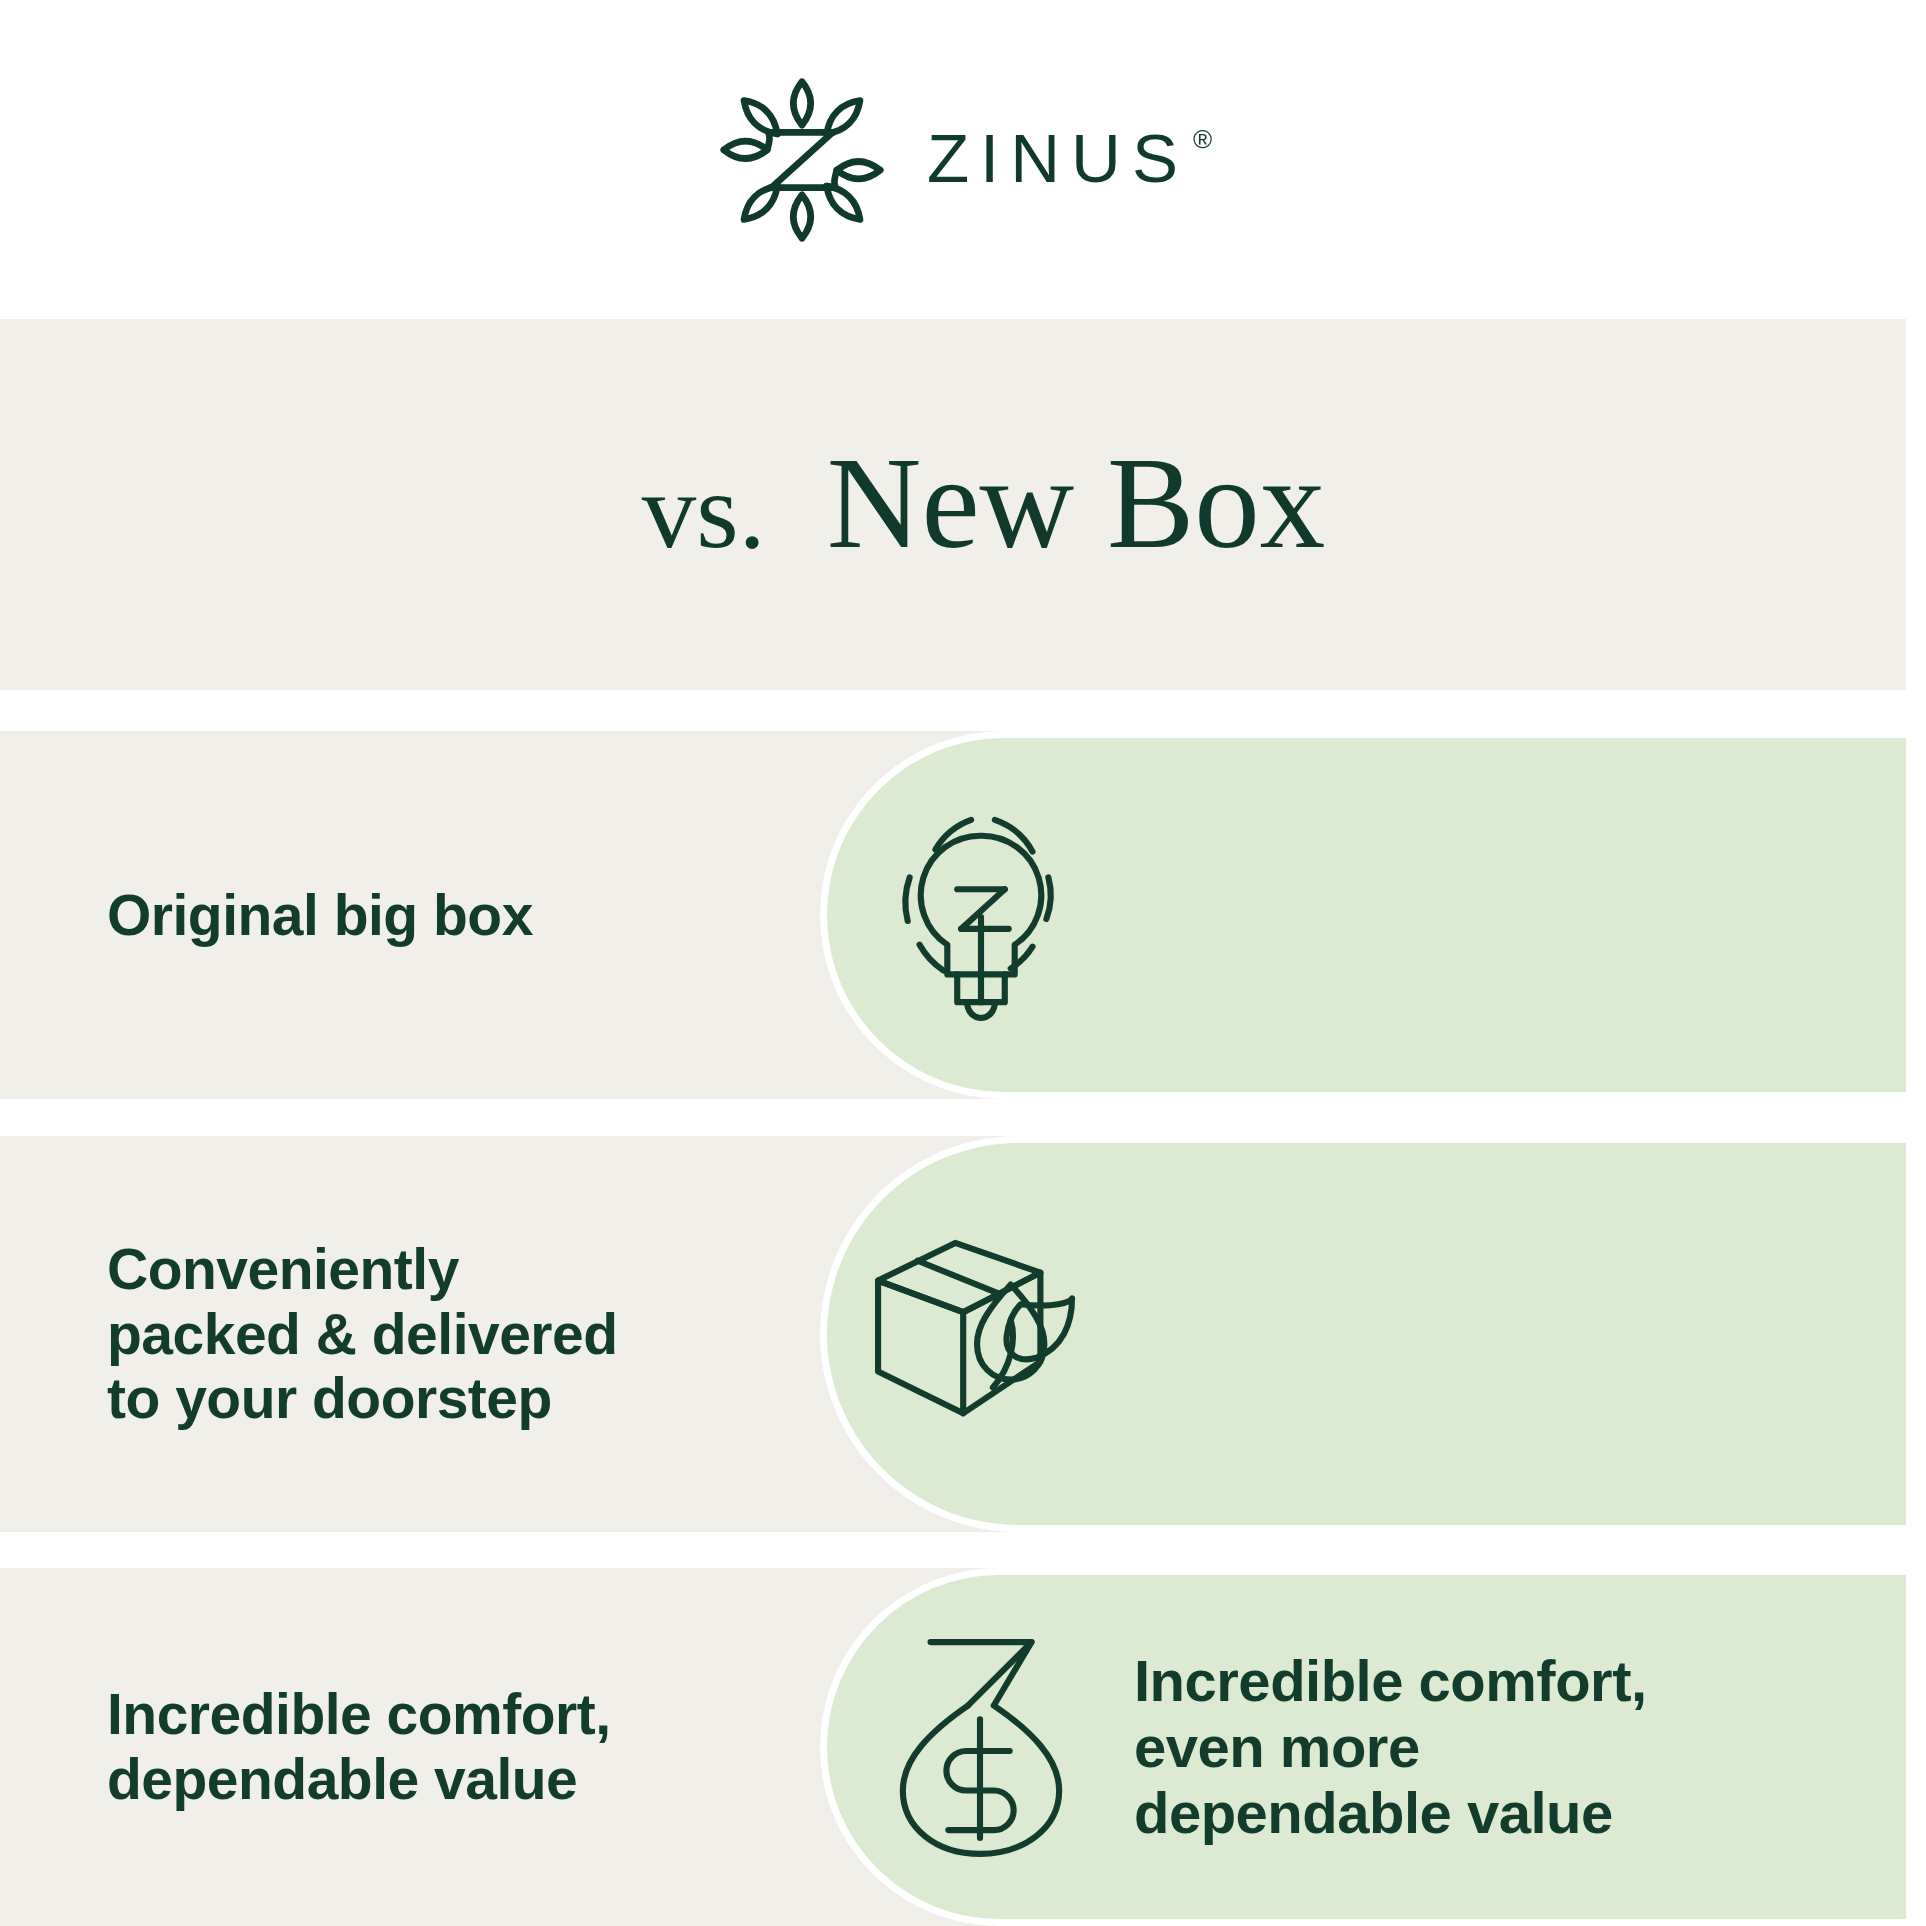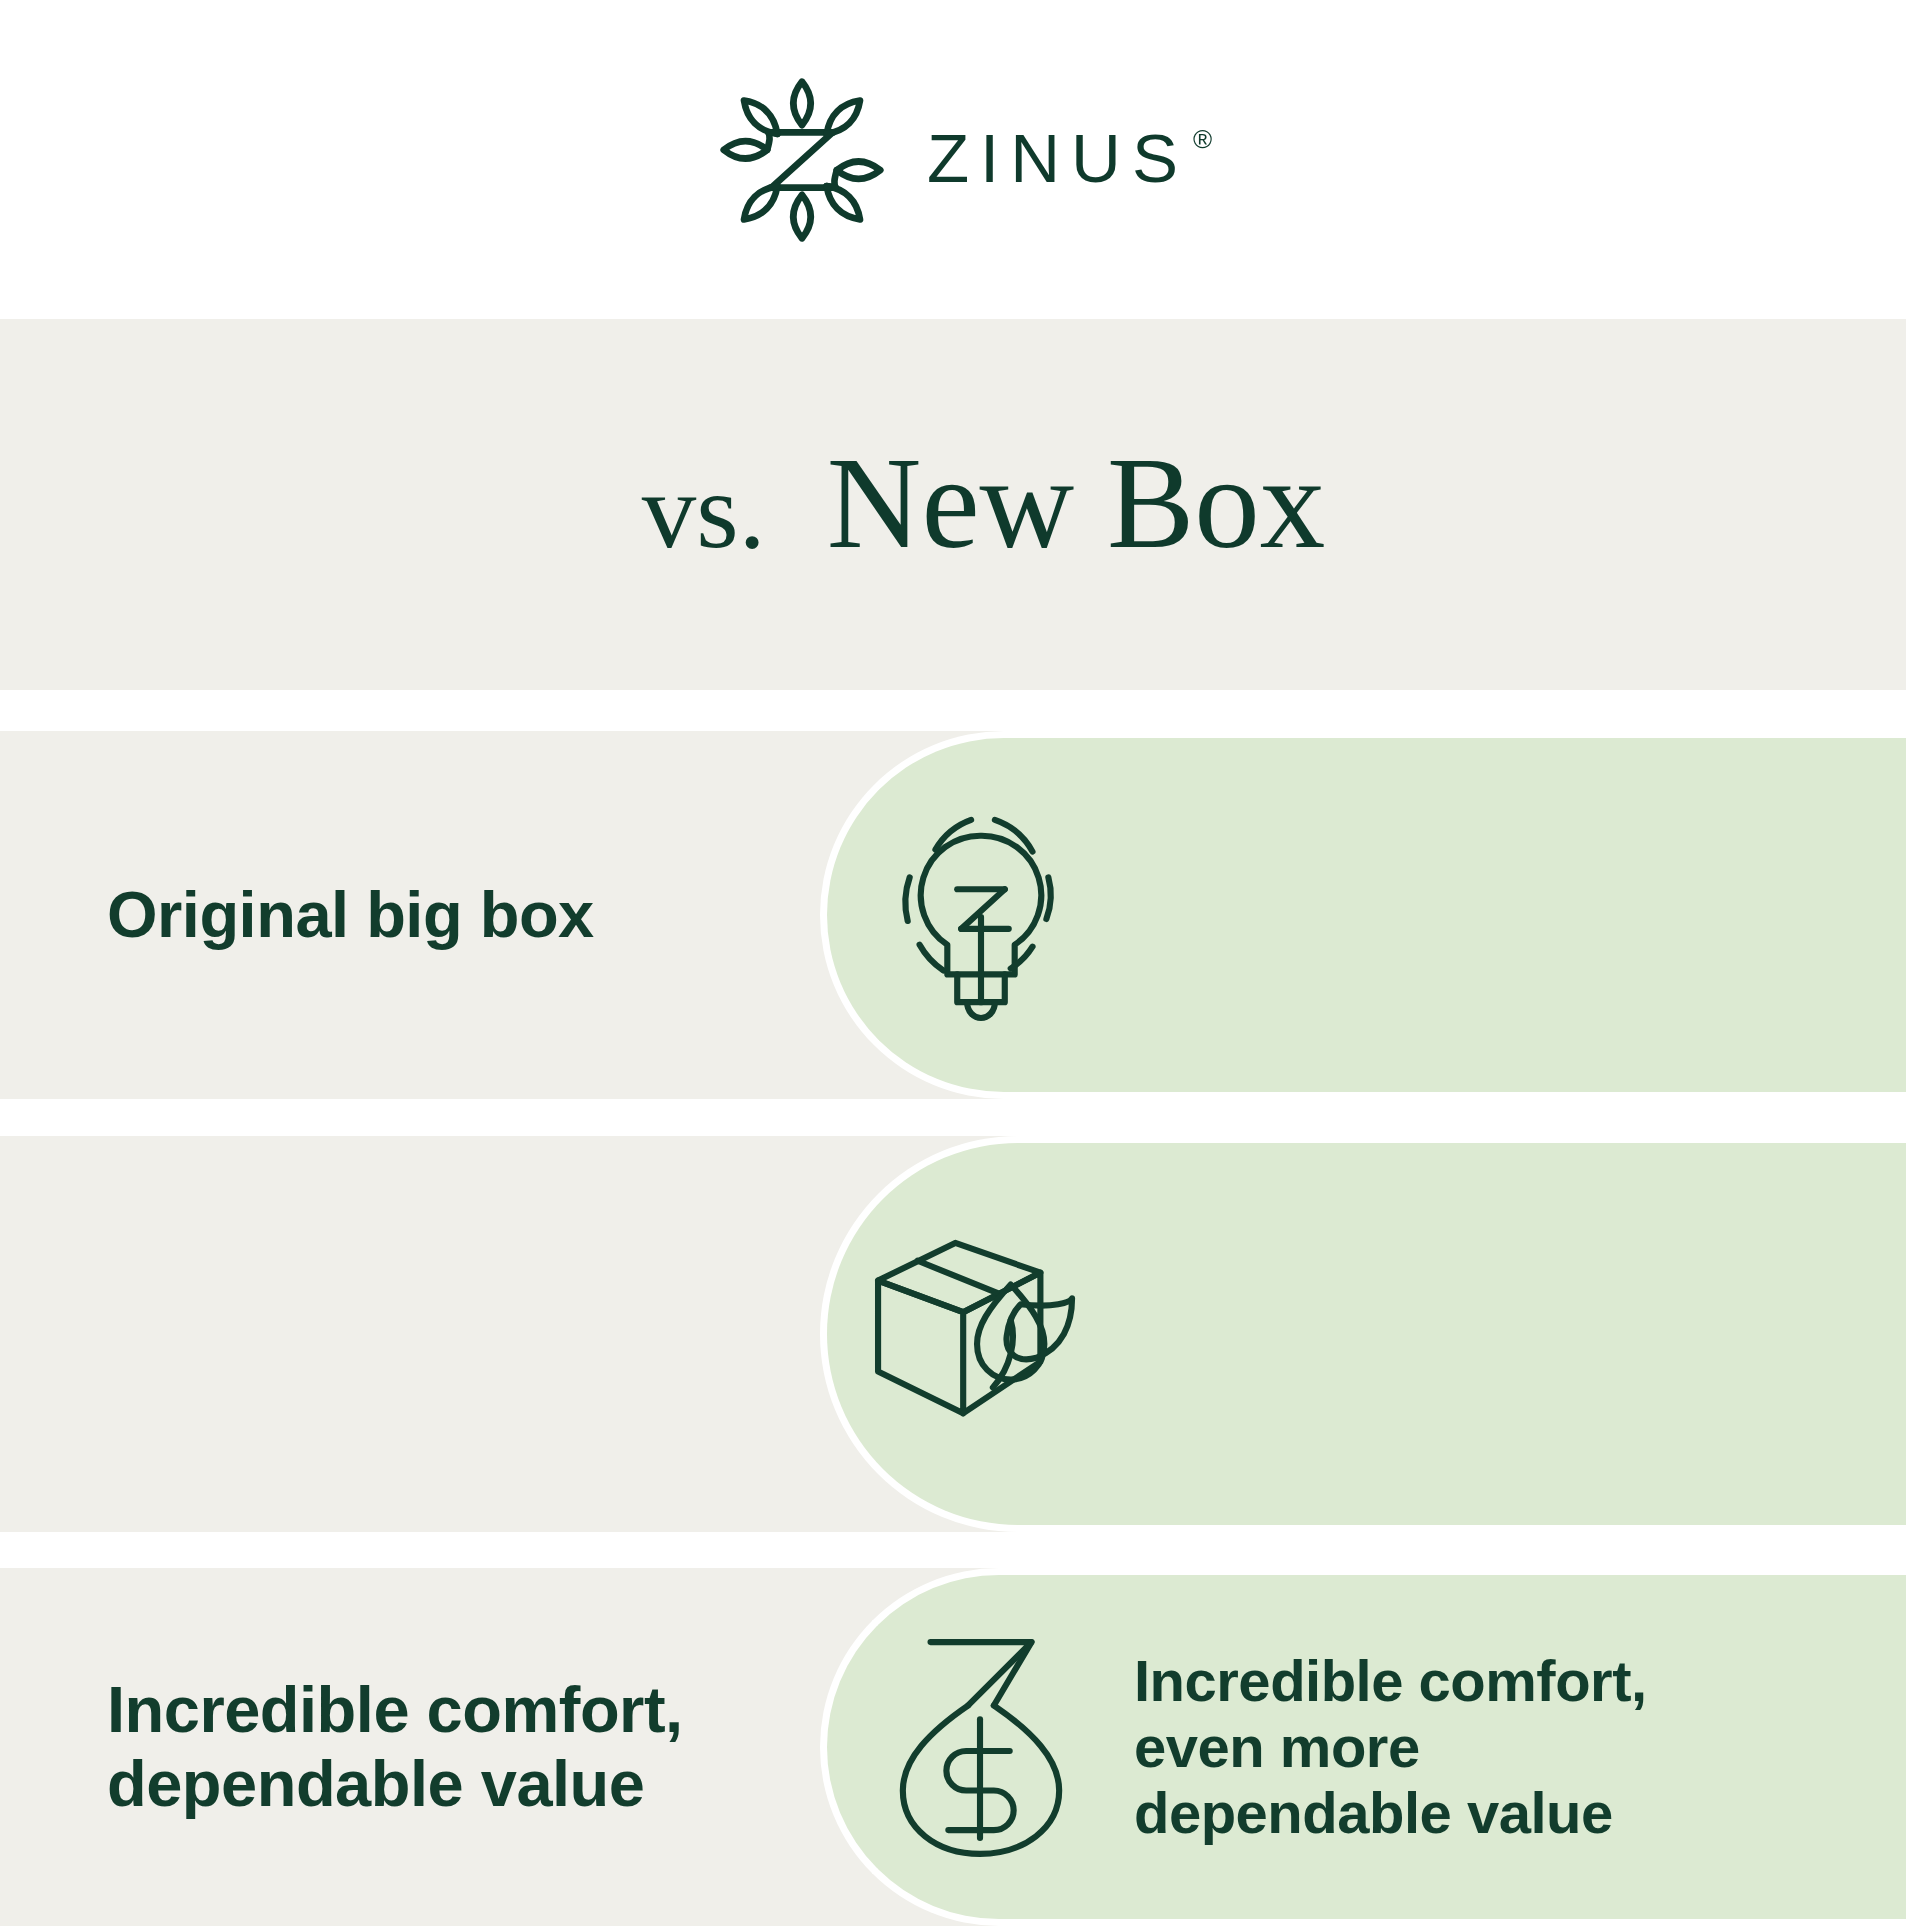--- a/index.html
+++ b/index.html
@@ -100,21 +100,21 @@
     top: 0;
     width: 713px;
     height: 100%;
     display: flex;
     align-items: center;
   }
   .left-text {
     font-family: "Liberation Sans", sans-serif;
     font-weight: 700;
     color: #123d2d;
-    font-size: 65px;
+    font-size: 57px;
     line-height: 1.14;
     letter-spacing: -0.5px;
   }
 
   .row-right {
     position: absolute;
     top: 0;
     left: 820px;
     width: 1086px;
     height: 100%;
@@ -225,20 +225,23 @@
               <path d="M17,40 A38,38 0 0 0 16,62"></path>
               <path d="M22,74 A38,38 0 0 0 34,87"></path>
             </g>
           </g>
         </svg>
       </div>
     </div>
   </div>
 
   <div class="row" id="row-1">
+    <div class="row-left">
+      <div class="left-text">Conveniently<br>packed &amp; delivered<br>to your doorstep</div>
+    </div>
     <div class="row-right">
       <div class="icon-cell">
         <svg class="ico" width="230" height="194" viewBox="0 0 116 98">
           <g fill="none" stroke="#123d2d" stroke-width="3.1" stroke-linecap="round" stroke-linejoin="round">
 
             <path d="M6,22 L45,3 L88,18 L49,38 Z"></path>
             <path d="M6,22 V68 L49,89 V38 Z"></path>
             <path d="M49,38 L88,18 V63 L49,89"></path>
 
             <path d="M26,12 L68,29"></path>

